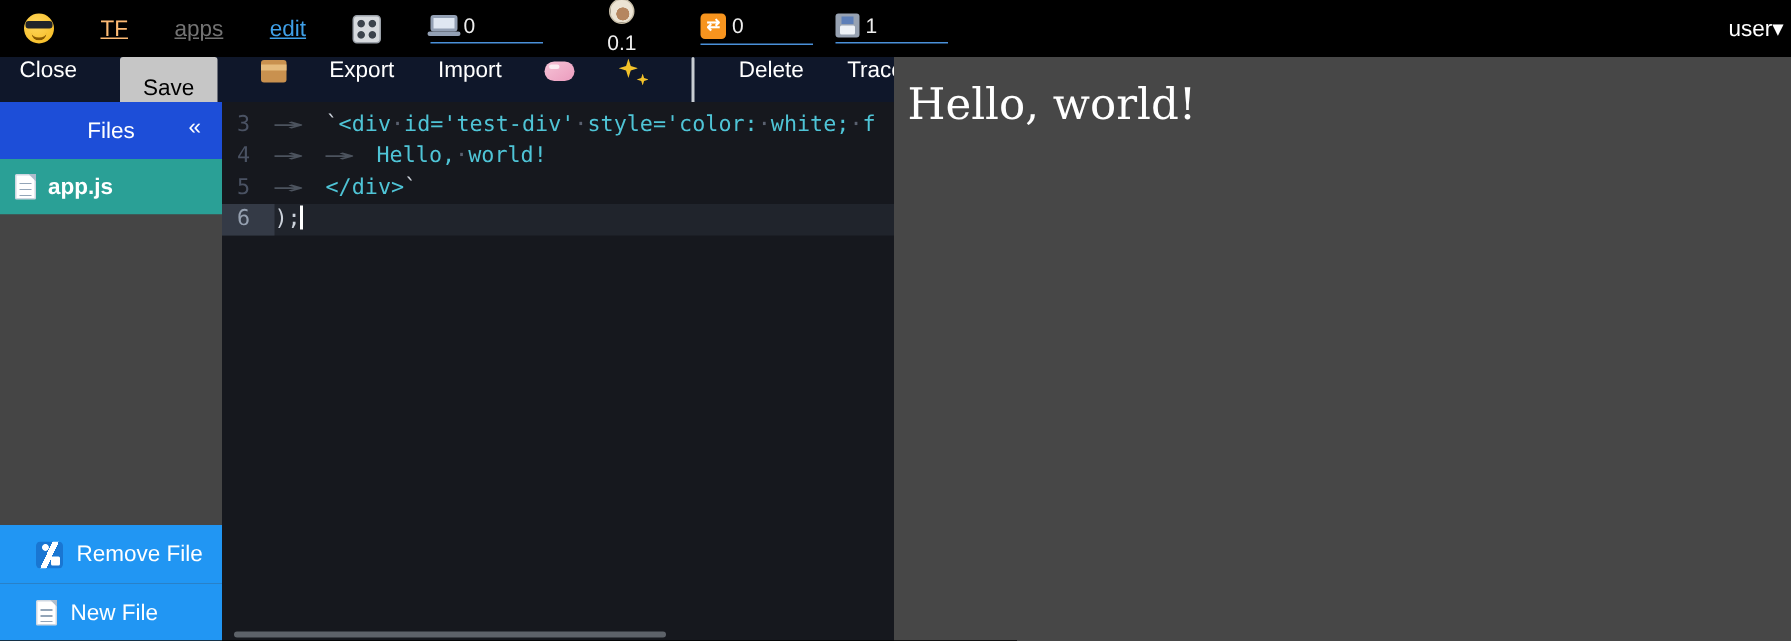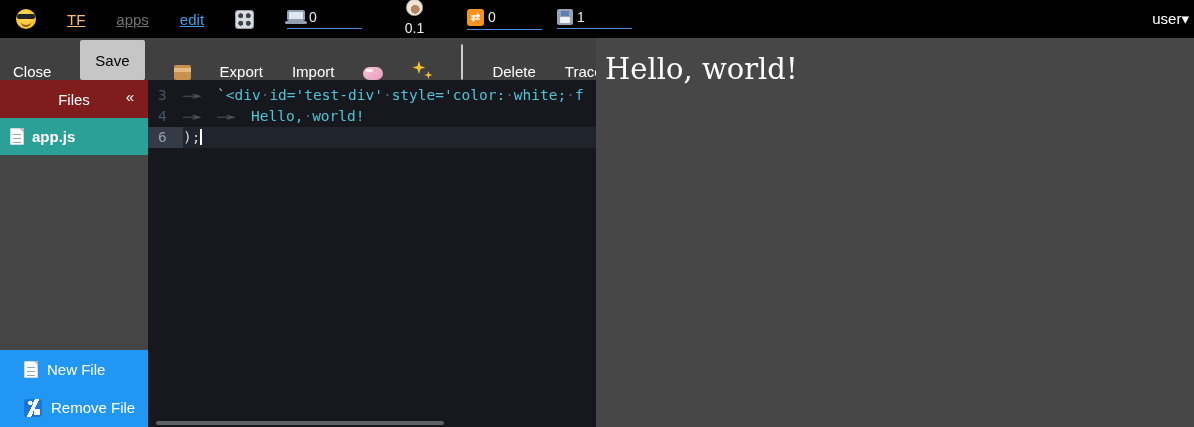--- a/index.html
+++ b/index.html
@@ -72,32 +72,32 @@
         background:#fff; border-radius:1px; }
 
   
   .main { display:flex; height:389px; }
   .left { width:596px; display:flex; flex-direction:column; }
   .preview { flex:1; background:#474747; }
   .preview-heading { color:#ffffff; font-family:"DejaVu Serif", serif; font-size:29px;
                      font-weight:400; margin:14px 0 16px 9px; }
 
   
-  .toolbar { height:42px; background:#404040; display:flex; align-items:flex-end;
+  .toolbar { height:30px; background:#0f172a; display:flex; align-items:flex-start;
              color:#fff; font-size:15px; padding-left:13px; gap:29px; }
   .tb-btn { background:none; border:none; color:#fff; font-size:15px; cursor:pointer;
             font-family:"Liberation Sans", sans-serif; padding:0; }
   .tb-btn.primary { background:#c6c6c6; color:#000; height:40px; padding:0 15px; border-radius:2px; }
   .tb-btn.iconbtn { display:flex; align-items:center; }
   .tb-btn.emptybox { width:32px; height:36px; border:1px solid #c8cdd2; border-radius:1px; }
 
   
   .workspace { flex:1; display:flex; min-height:0; }
   .sidebar { width:148px; display:flex; flex-direction:column; background:#454545; }
-  .sb-header { height:38px; background:#7f1d1d; color:#fff; display:flex; align-items:center;
+  .sb-header { height:38px; background:#1d4ed8; color:#fff; display:flex; align-items:center;
                justify-content:center; font-size:15px; position:relative; }
   .sb-collapse { position:absolute; right:14px; top:8px; font-size:15px; cursor:pointer; }
   .file-row { height:37px; background:#2aa096; color:#fff; font-weight:bold; font-size:15px;
               display:flex; align-items:center; gap:8px; padding-left:10px; cursor:pointer; }
   .sb-filler { flex:1; background:#454545; }
   .sb-action { height:38px; background:#2196f3; color:#fff; font-size:15px; border:none;
                display:flex; align-items:center; gap:9px; padding-left:24px; cursor:pointer;
                font-family:"Liberation Sans", sans-serif; }
 
   
@@ -176,34 +176,35 @@
       <div class="sidebar">
         <div class="sb-header">
           <span>Files</span>
           <span class="sb-collapse">«</span>
         </div>
         <div class="file-row">
           <span class="ic ic-page"></span>
           <span>app.js</span>
         </div>
         <div class="sb-filler"></div>
+        <button class="sb-action" style="height:39px">
+          <span class="ic ic-litter"></span>
+          <span>Remove File</span>
+        </button>
         <button class="sb-action">
           <span class="ic ic-page"></span>
           <span>New File</span>
-        </button>
-        <button class="sb-action" style="height:39px">
-          <span class="ic ic-litter"></span>
-          <span>Remove File</span>
         </button>
       </div>
 
       <div class="editor">
         <div>
             <div class="line"><span class="gutter">3</span><span class="tok-tab"><i>→</i></span><span class="tok-plain">`</span><span class="tok-str">&lt;div</span><span class="tok-ws">·</span><span class="tok-str">id='test-div'</span><span class="tok-ws">·</span><span class="tok-str">style='color:</span><span class="tok-ws">·</span><span class="tok-str">white;</span><span class="tok-ws">·</span><span class="tok-str">f</span></div>
             <div class="line"><span class="gutter">4</span><span class="tok-tab"><i>→</i></span><span class="tok-tab"><i>→</i></span><span class="tok-str">Hello,</span><span class="tok-ws">·</span><span class="tok-str">world!</span></div>
+            <div class="line"><span class="gutter">5</span><span class="tok-tab"><i>→</i></span><span class="tok-str">&lt;/div&gt;</span><span class="tok-plain">`</span></div>
             <div class="line active"><span class="gutter">6</span><span class="tok-plain">);</span><span class="tok-cursor"></span></div>
           </div>
         <div class="hscroll"></div>
       </div>
     </div>
   </div>
 
   <div class="preview">
     <div class="preview-heading">Hello, world!</div>
   </div>

